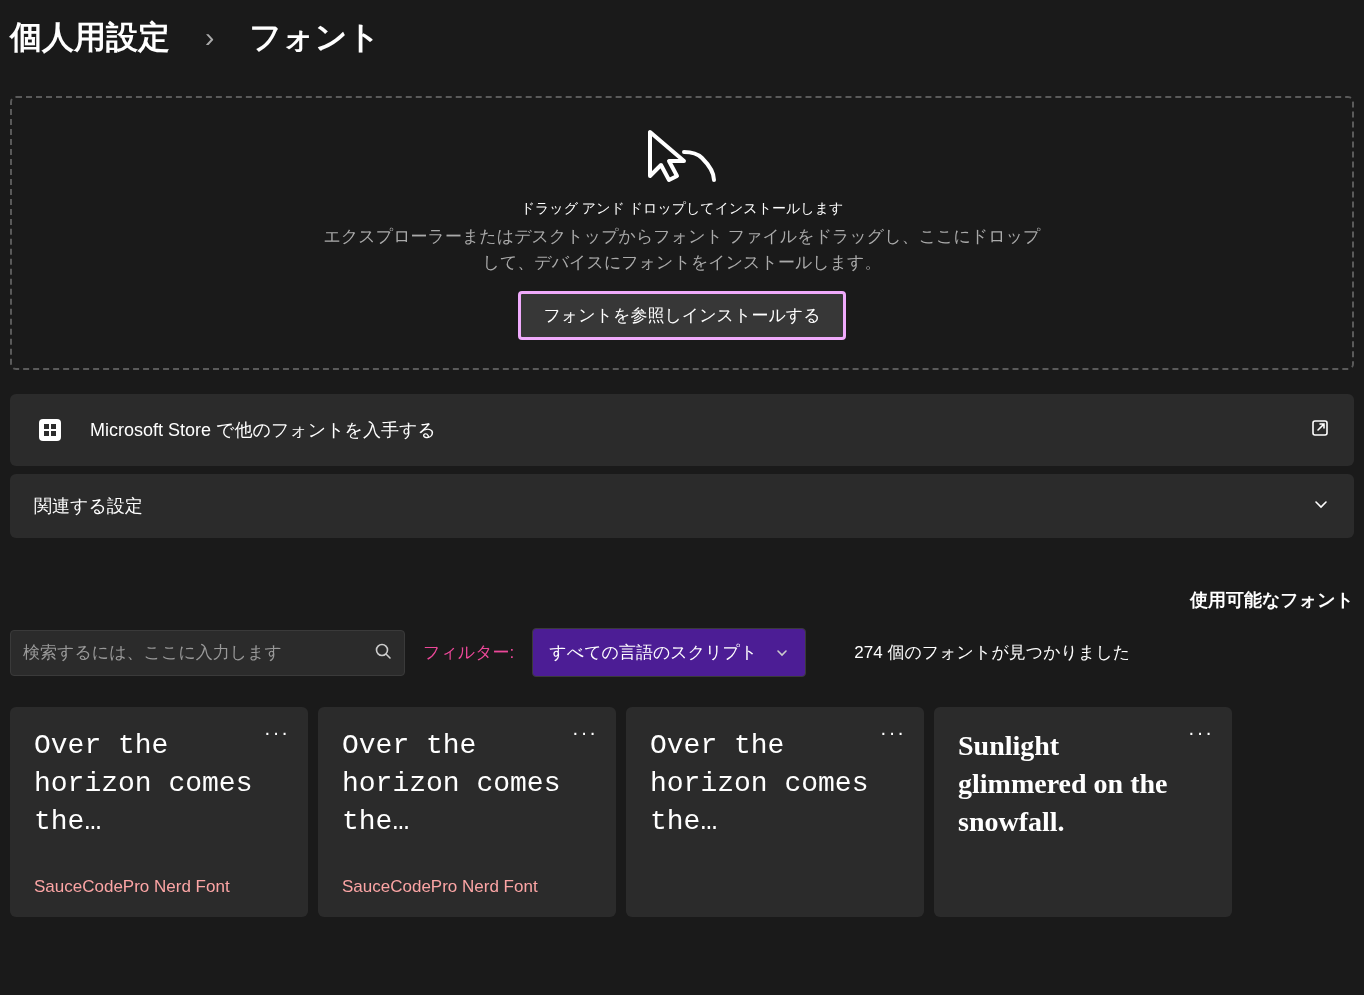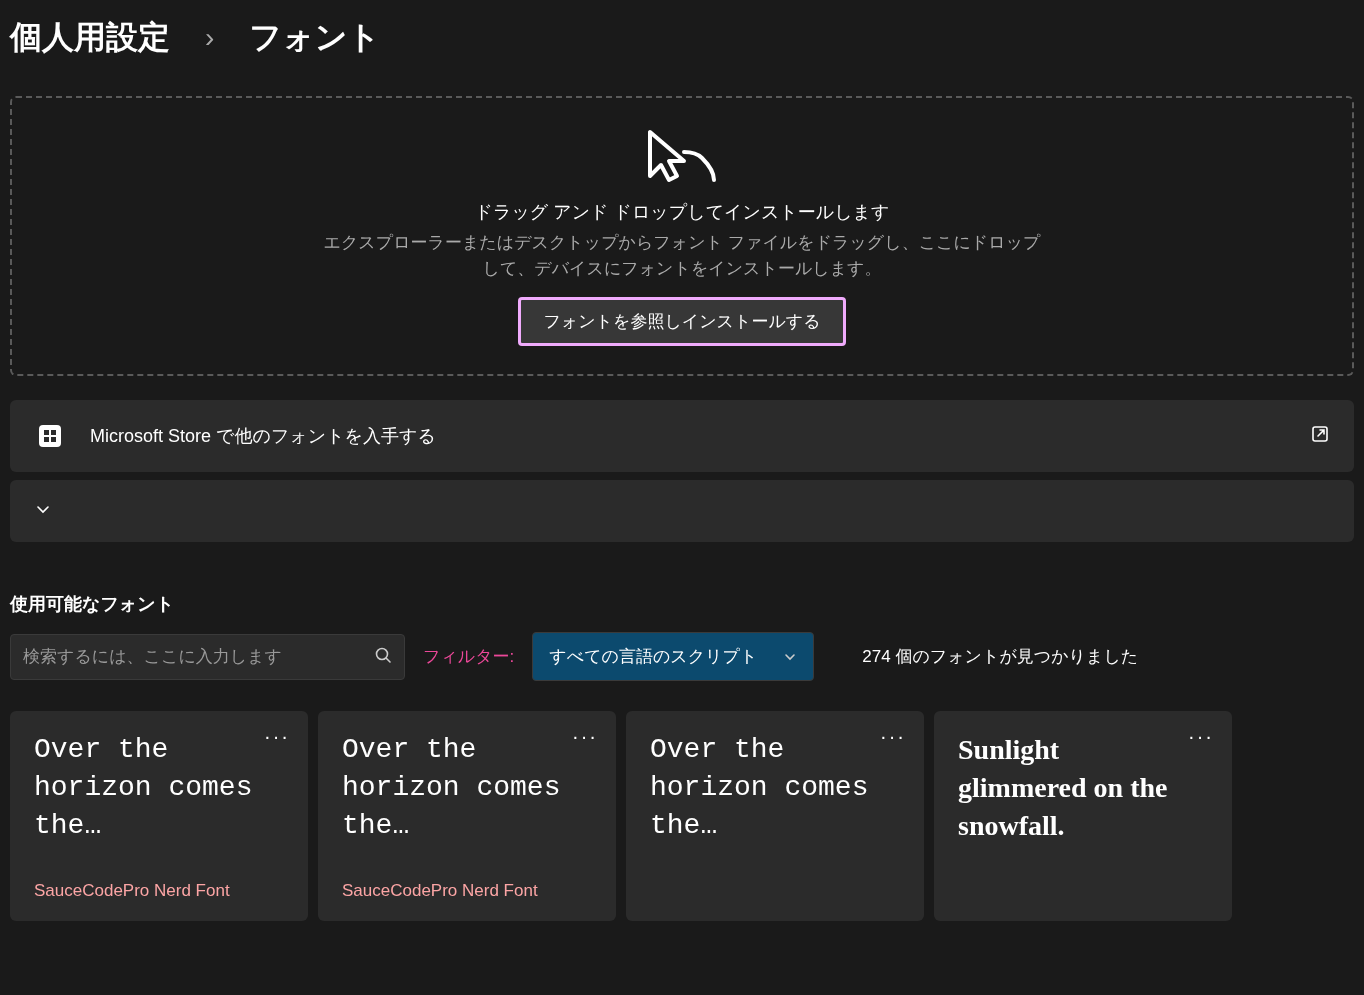--- a/index.html
+++ b/index.html
@@ -29,21 +29,21 @@
   border: 2px dashed #5a5a5a;
   border-radius: 6px;
   padding: 30px 20px 28px;
   text-align: center;
   margin-bottom: 24px;
 }
 .dropzone-icon {
   margin-bottom: 8px;
 }
 .dropzone-title {
-  font-size: 18px;
+  font-size: 14px;
   margin-bottom: 6px;
 }
 .dropzone-desc {
   font-size: 17px;
   color: #aaa;
   max-width: 720px;
   margin: 0 auto 16px;
   line-height: 1.5;
 }
 .dropzone-btn {
@@ -77,20 +77,21 @@
   font-size: 18px;
 }
 .card-action {
   color: #fff;
 }
 .section-title {
   font-size: 18px;
   font-weight: 600;
   margin-top: 50px;
   margin-bottom: 16px;
+  text-align: right;
 }
 .toolbar {
   display: flex;
   align-items: center;
   gap: 18px;
   margin-bottom: 30px;
 }
 .searchbox {
   display: flex;
   align-items: center;
@@ -112,27 +113,27 @@
 .searchbox input::placeholder { color: #999; }
 .search-icon-btn {
   padding: 8px;
   cursor: pointer;
 }
 .filter-label {
   font-size: 17px;
   color: #ec4899;
 }
 .filter-select {
-  background: #0c4a6e;
+  background: #4c1d95;
   border: 1px solid #3a3a3a;
   border-radius: 4px;
   padding: 12px 16px;
   display: flex;
   align-items: center;
-  gap: 26px;
+  gap: 18px;
   cursor: pointer;
   font-size: 17px;
 }
 .found-text {
   font-size: 17px;
   margin-left: 30px;
 }
 .font-grid {
   display: flex;
   gap: 10px;
@@ -211,20 +212,21 @@
   <div class="card-label">Microsoft Store で他のフォントを入手する</div>
   <div class="card-action">
     <svg width="20" height="20" viewBox="0 0 20 20" fill="none" stroke="#fff" stroke-width="1.6">
       <rect x="3" y="3" width="14" height="14" rx="2"></rect>
       <path d="M8 12 L14 6 M10 6 H14 V10" stroke-linecap="round"></path>
     </svg>
   </div>
 </div>
 
 <div class="card clickable">
+  <div class="card-label">関連する設定</div>
   <div class="card-action">
     <svg width="18" height="18" viewBox="0 0 18 18" fill="none" stroke="#fff" stroke-width="1.6">
       <path d="M4 7 L9 12 L14 7" stroke-linecap="round"></path>
     </svg>
   </div>
 </div>
 
 <div class="section-title">使用可能なフォント</div>
 
 <div class="toolbar">

